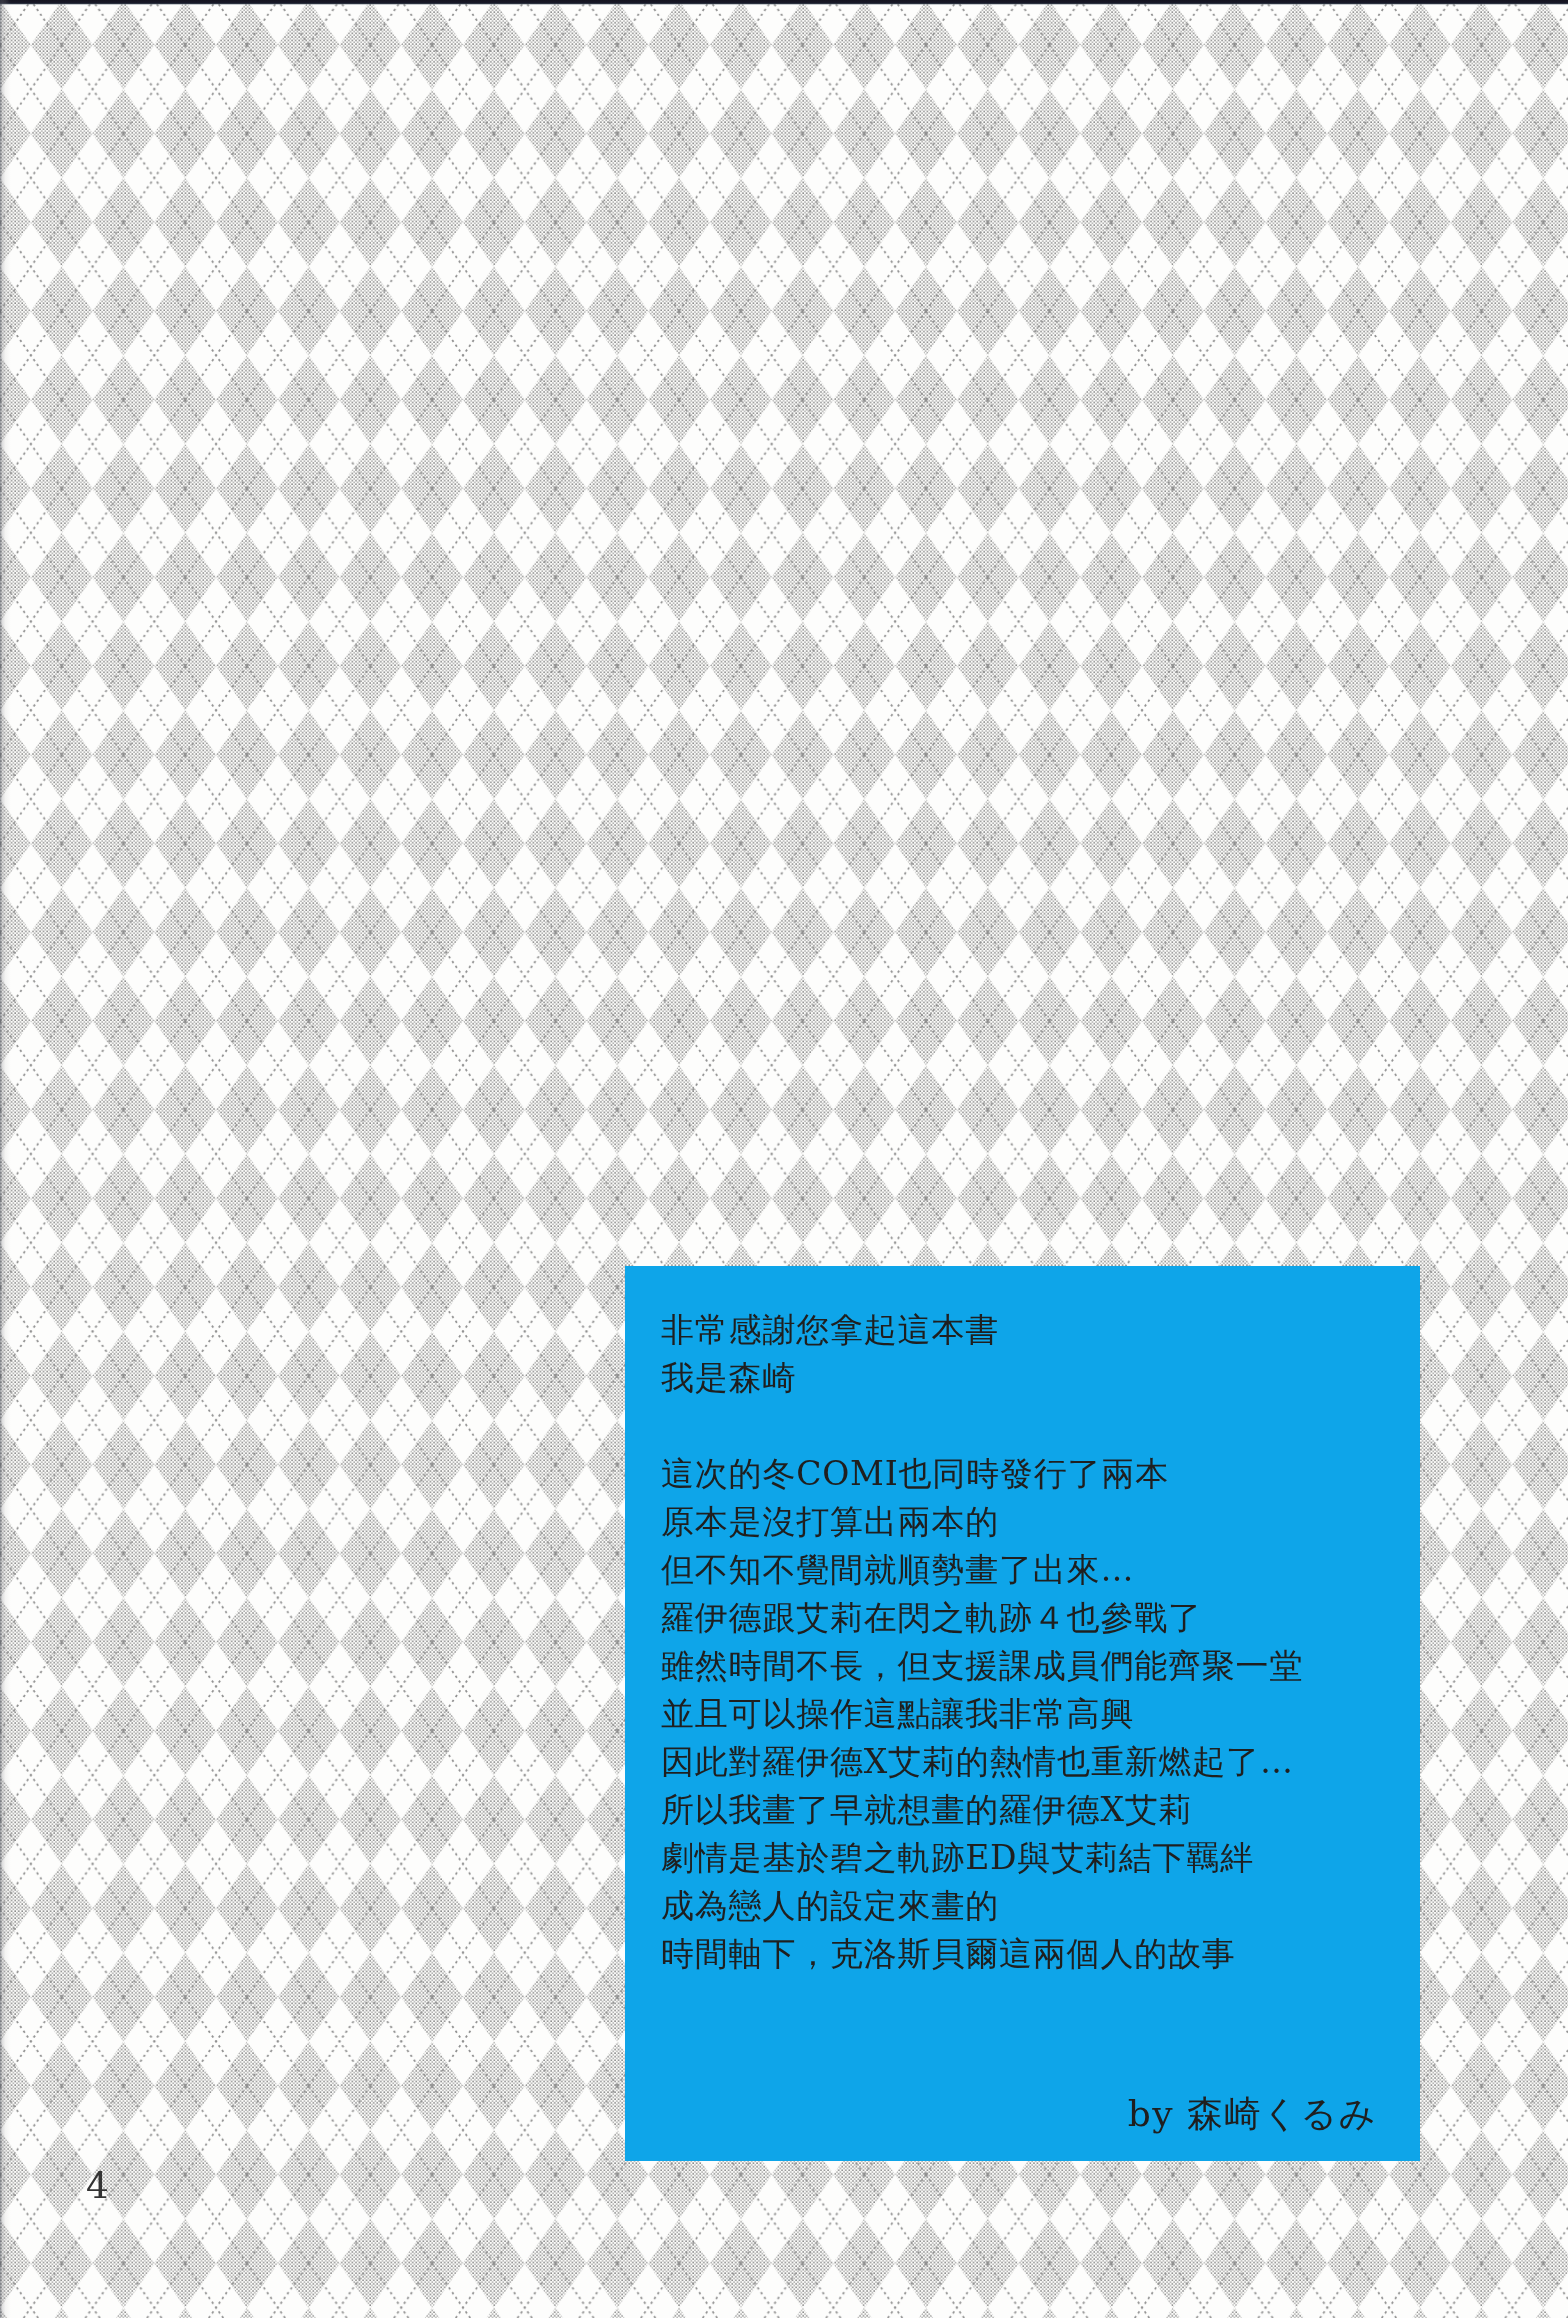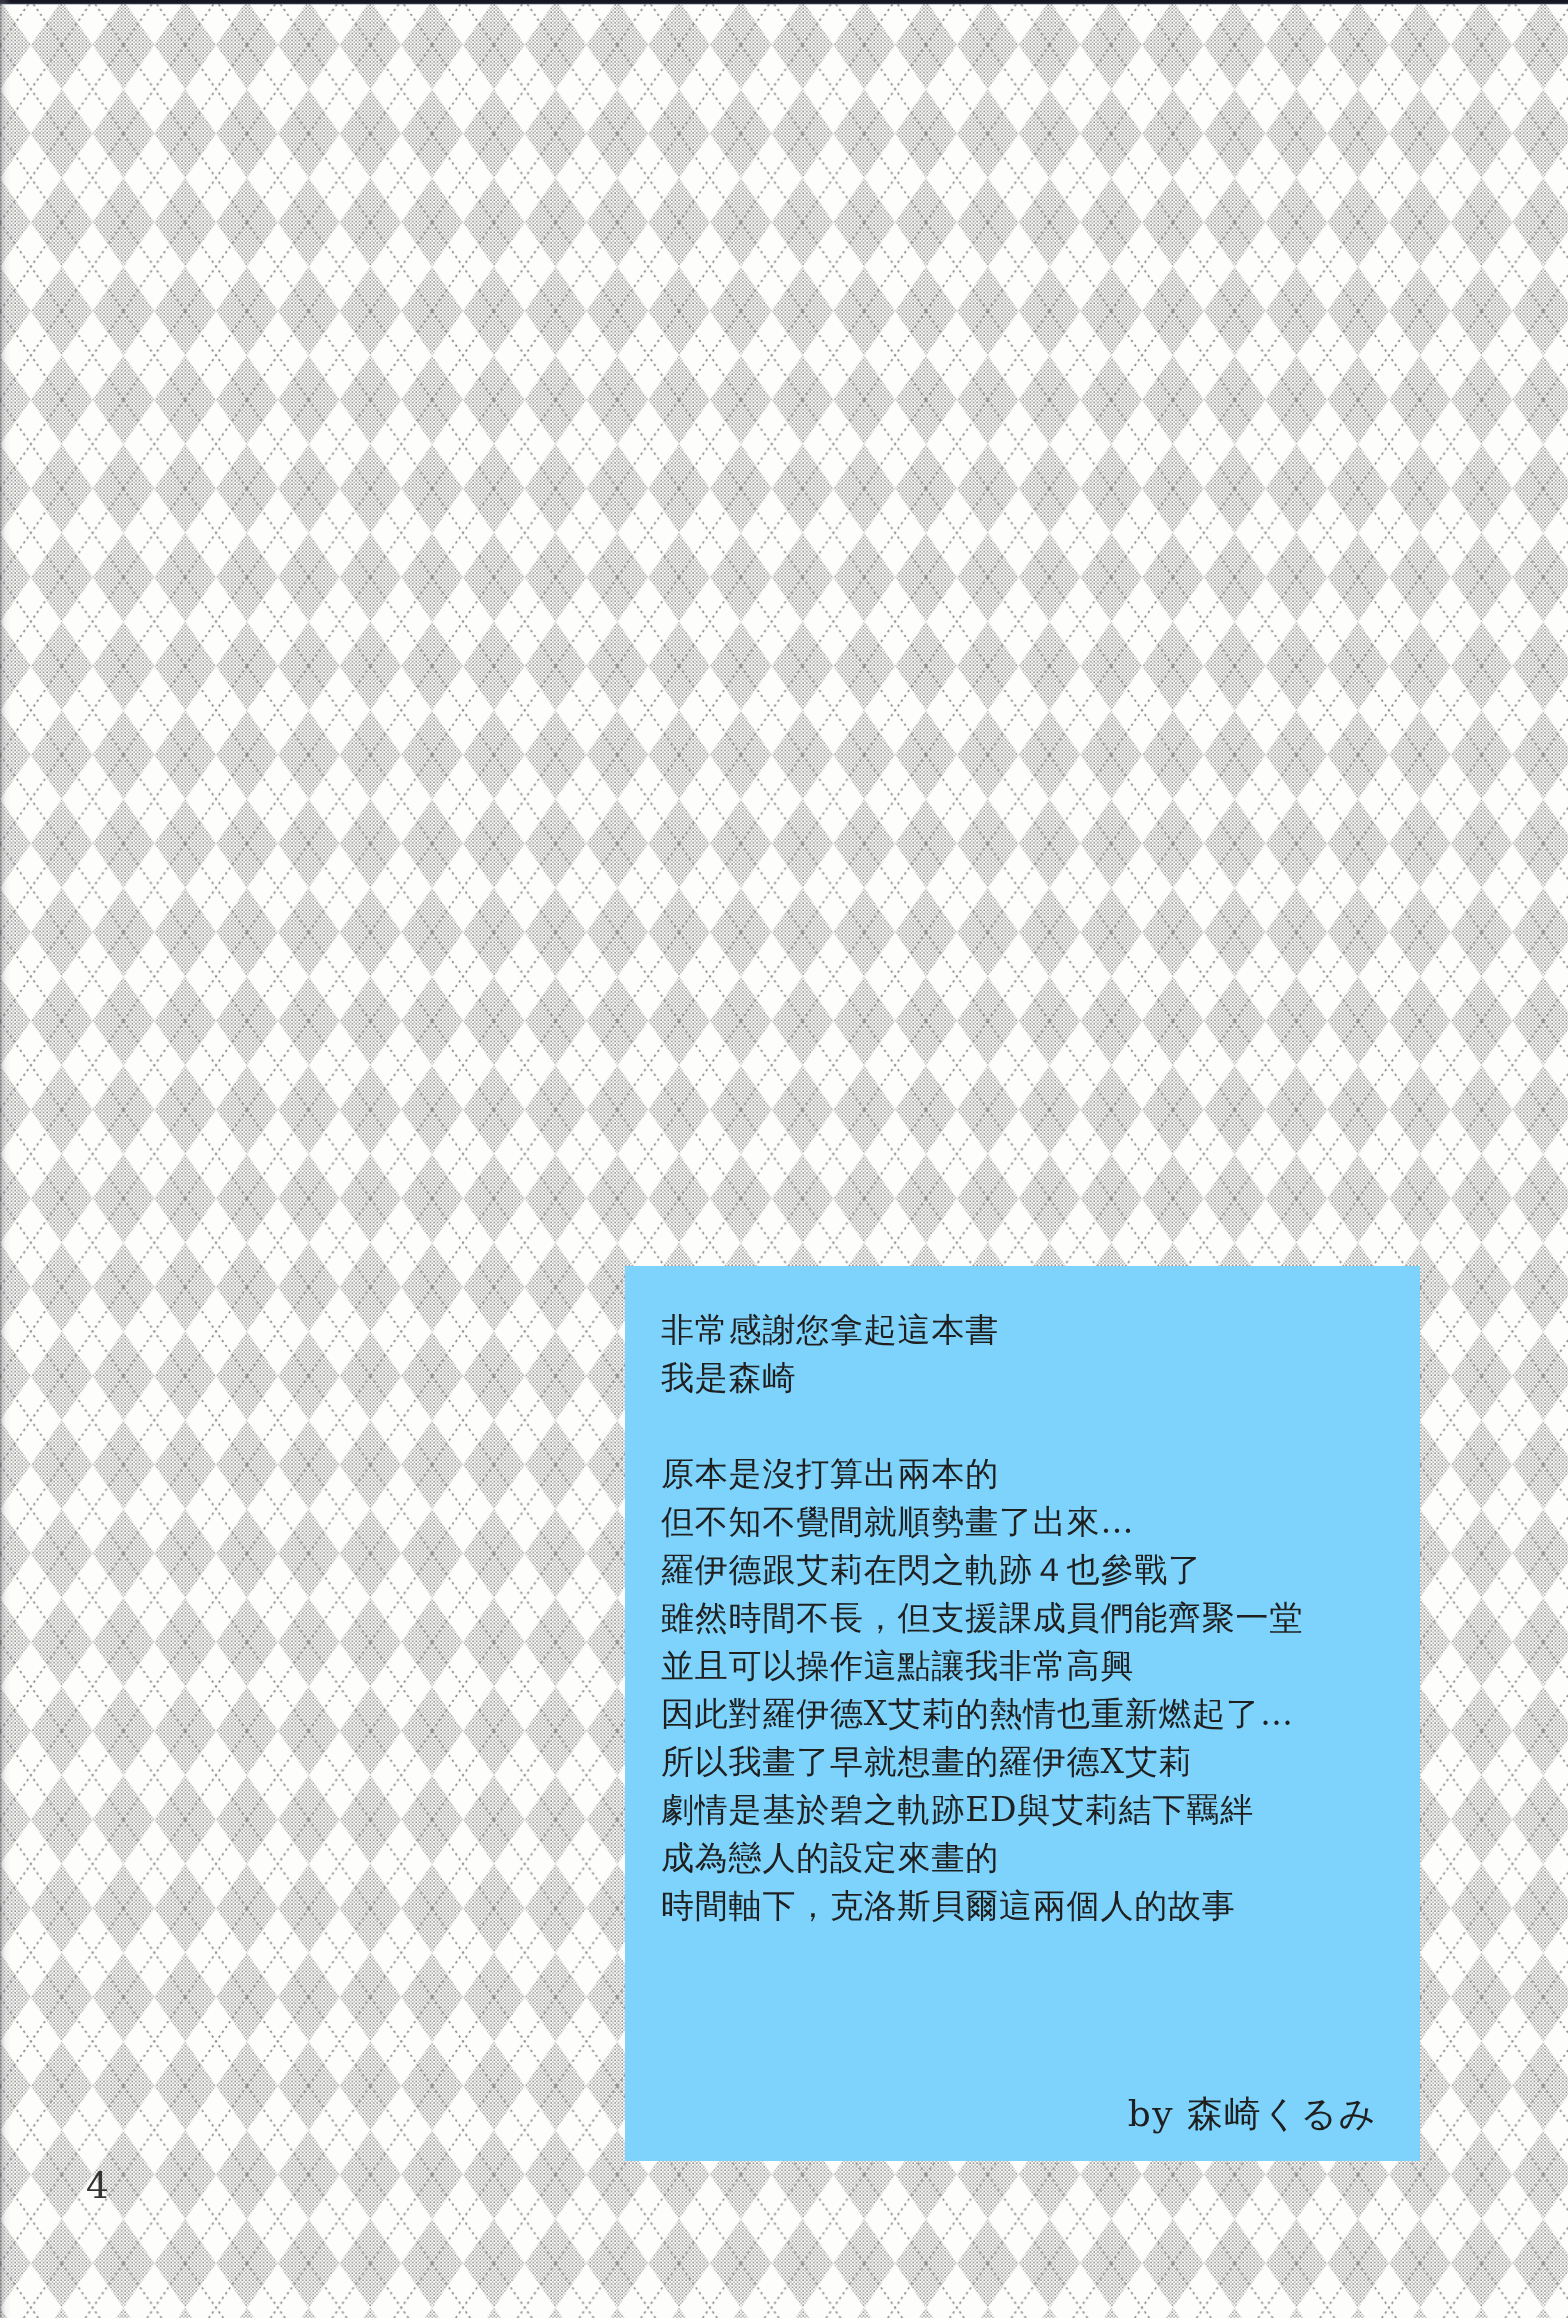--- a/index.html
+++ b/index.html
@@ -28,21 +28,21 @@
     left: 0; top: 0; bottom: 0;
     width: 10.8px;
     background: linear-gradient(to right, rgba(70,75,85,0.55) 0px, rgba(140,140,145,0.28) 2.3px, rgba(190,190,190,0.15) 5.4px, transparent 10.8px);
   }
   .afterword-panel {
     position: absolute;
     left: 625px;
     top: 1266px;
     width: 795px;
     height: 895px;
-    background: #7dd3fc;
+    background: #0ea5e9;
   }
   .afterword-lines {
     position: absolute;
     left: 36px;
     top: 40px;
     right: 15.4px;
     color: #1f1f1f;
   }
   .aline {
     margin: 0;
@@ -99,20 +99,21 @@
 </svg>
 
 <div class="scan-edge-top"></div>
 <div class="scan-edge-left"></div>
 
 <div class="afterword-panel">
   <div class="afterword-lines">
       <p class="aline">非常感謝您拿起這本書</p>
       <p class="aline">我是森崎</p>
       <p class="aline blank"></p>
+      <p class="aline">這次的冬COMI也同時發行了兩本</p>
       <p class="aline">原本是沒打算出兩本的</p>
       <p class="aline">但不知不覺間就順勢畫了出來…</p>
       <p class="aline">羅伊德跟艾莉在閃之軌跡４也參戰了</p>
       <p class="aline">雖然時間不長，但支援課成員們能齊聚一堂</p>
       <p class="aline">並且可以操作這點讓我非常高興</p>
       <p class="aline">因此對羅伊德X艾莉的熱情也重新燃起了…</p>
       <p class="aline">所以我畫了早就想畫的羅伊德X艾莉</p>
       <p class="aline">劇情是基於碧之軌跡ED與艾莉結下羈絆</p>
       <p class="aline">成為戀人的設定來畫的</p>
       <p class="aline">時間軸下，克洛斯貝爾這兩個人的故事</p>

